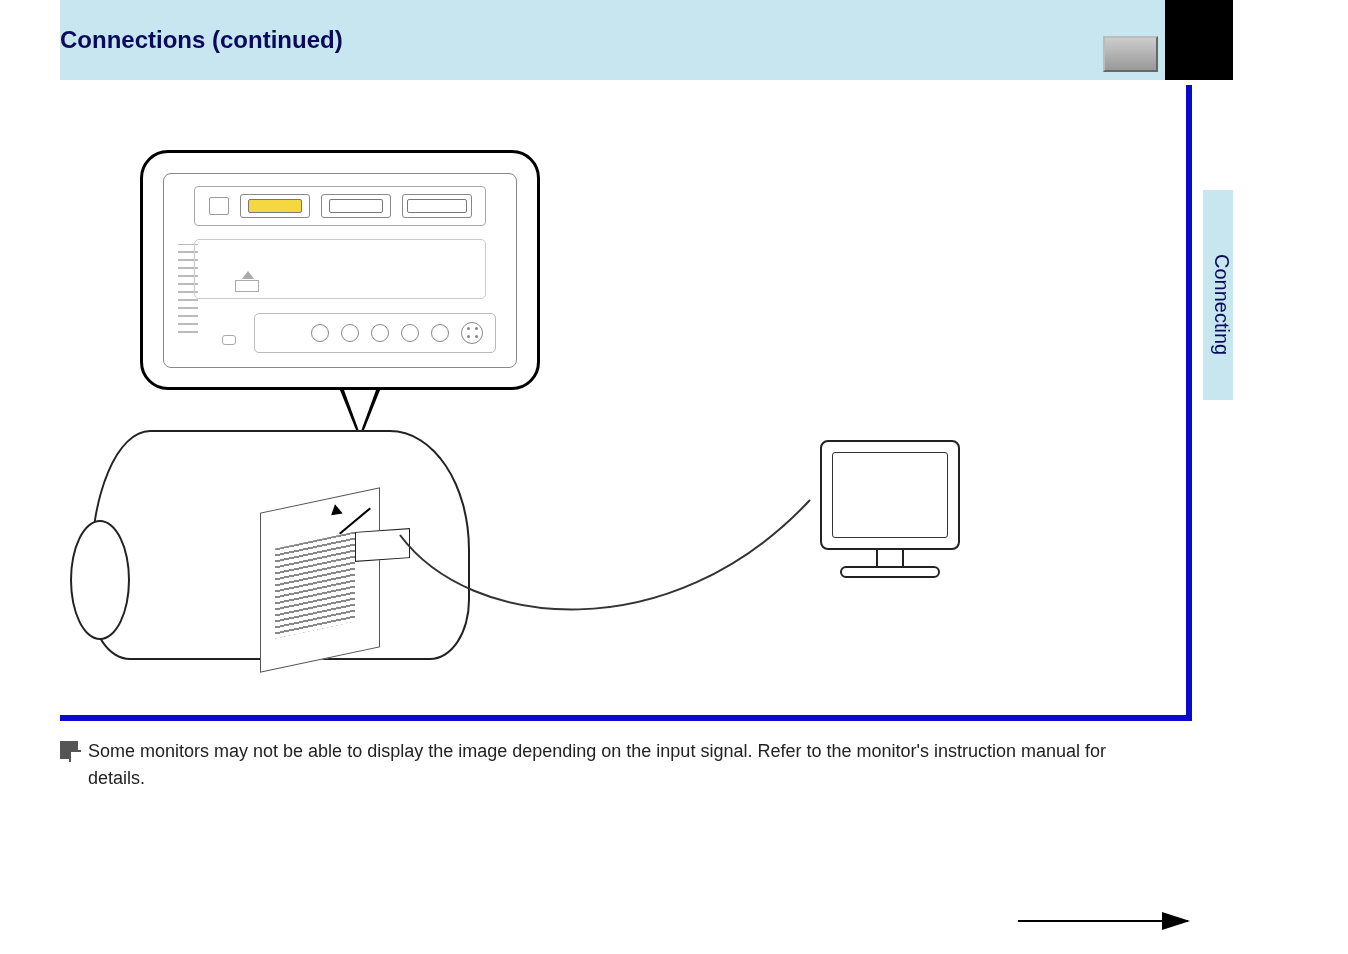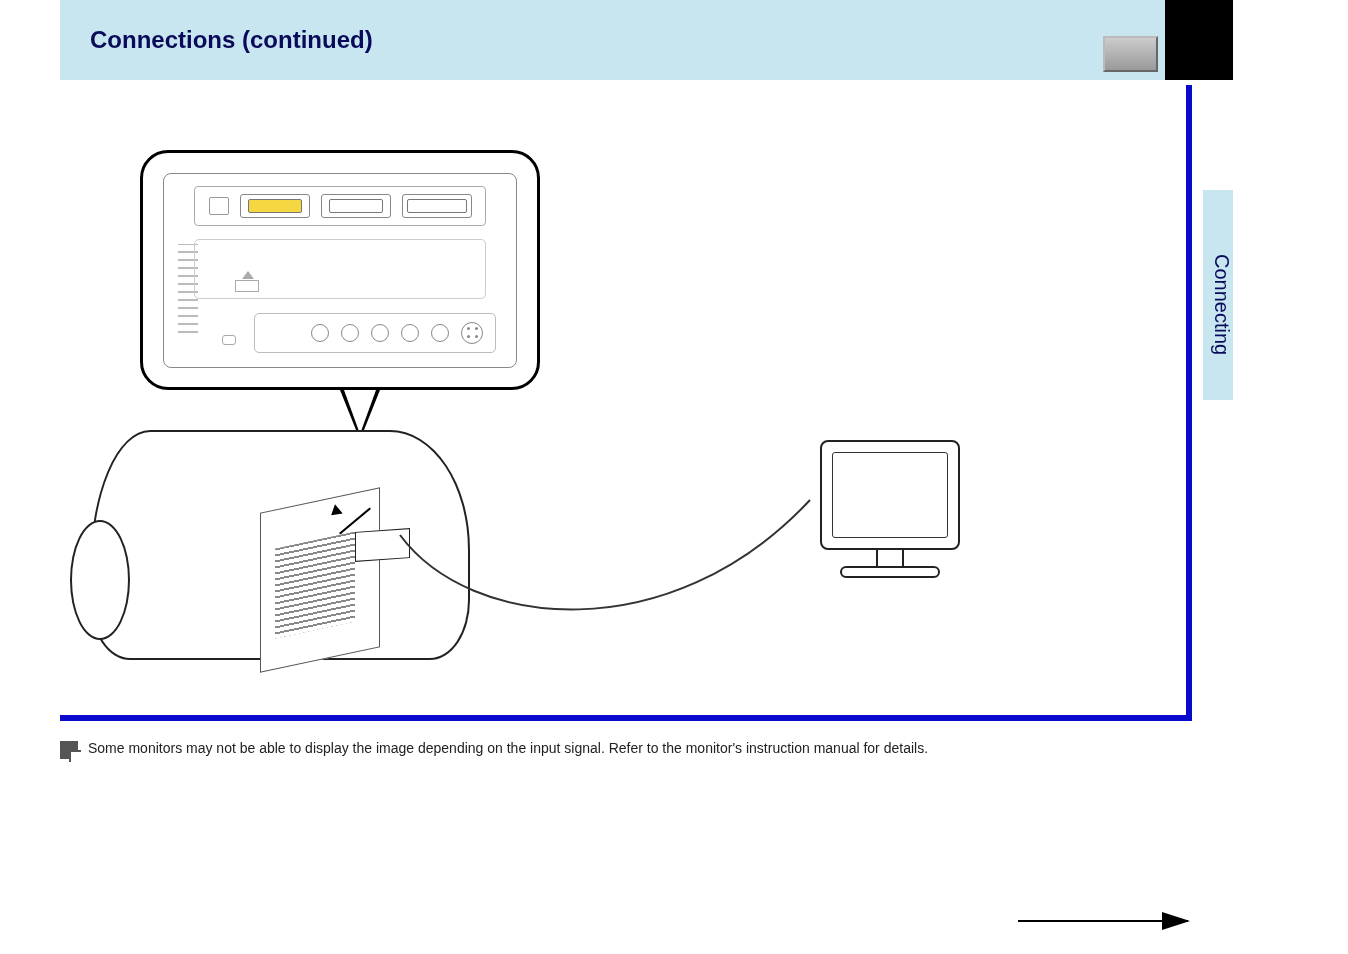--- a/index.html
+++ b/index.html
@@ -13,21 +13,20 @@
   }
   .header-bar {
     position: absolute;
     top: 0;
     left: 60px;
     width: 1130px;
     height: 80px;
     background: #c8e6f0;
     display: flex;
     align-items: center;
-    padding-left: 30px;
     font-size: 24px;
     font-weight: bold;
     color: #0a0a5a;
   }
   .blue-tab-left {
     position: absolute;
     top: 0;
     left: 60px;
     width: 32px;
     height: 80px;
@@ -339,21 +338,21 @@
     width: 640px;
     height: 260px;
   }
   .footnote {
     position: absolute;
     top: 738px;
     left: 60px;
     right: 180px;
     display: flex;
     gap: 10px;
-    font-size: 14px;
+    font-size: 18px;
     line-height: 1.5;
     color: #222;
   }
   .note-icon {
     width: 18px; height: 18px;
     background: #555;
     flex-shrink: 0;
     margin-top: 3px;
     position: relative;
   }

